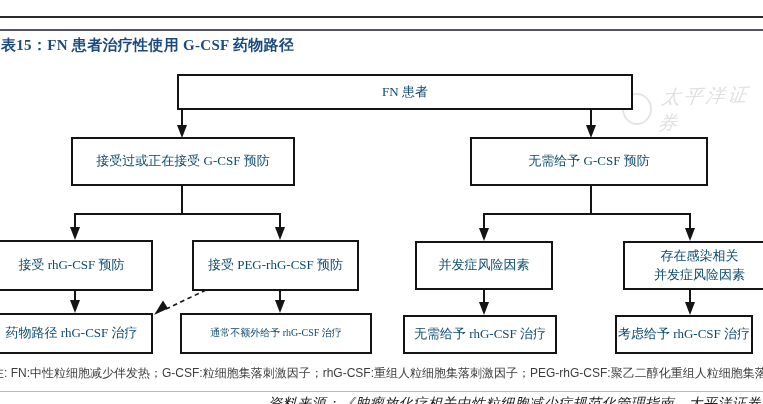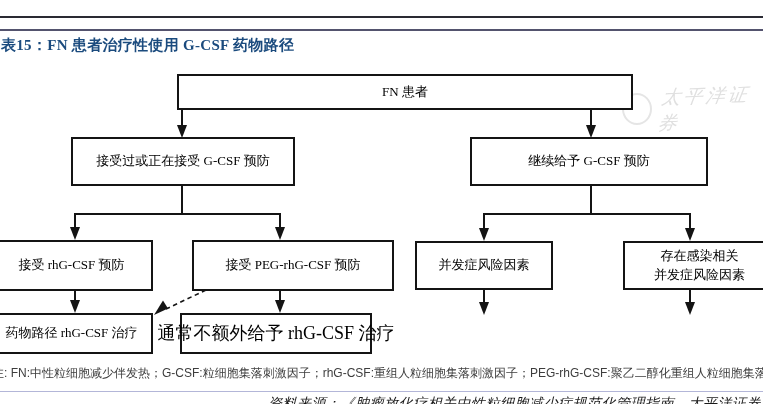--- a/index.html
+++ b/index.html
@@ -10,21 +10,21 @@
   #edge-top{top:0;height:2px;background:#2a2a33;}
   #rule-title{top:13px;height:2px;background:#54536e;}
   #rule-source{top:375px;height:1px;background:#b3b6d8;}
   #rule-bottom{top:401px;height:2px;background:#54536e;}
 
   #title{position:absolute;left:1px;top:20px;font-family:"Liberation Serif","DejaVu Serif",serif;
          font-weight:bold;font-size:15px;color:#1b4b7e;white-space:nowrap;letter-spacing:.3px;}
 
   .box{position:absolute;box-sizing:border-box;border:2px solid #141414;background:#ffffff;
        display:flex;flex-direction:column;align-items:center;justify-content:center;
-       font-family:"Liberation Serif","DejaVu Serif",serif;font-size:13px;color:#000000;
+       font-family:"Liberation Serif","DejaVu Serif",serif;font-size:13px;color:#0c4a6e;
        text-align:center;line-height:1.45;white-space:nowrap;}
 
   .vline{position:absolute;width:2px;background:#141414;}
   .hline{position:absolute;height:2px;background:#141414;}
   .arrow{position:absolute;width:0;height:0;border-left:5px solid transparent;
          border-right:5px solid transparent;border-top:13px solid #141414;}
 
   #watermark{position:absolute;left:622px;top:72px;width:140px;height:42px;display:flex;
              align-items:center;color:#e2e2e2;pointer-events:none;}
   #wm-ring{width:28px;height:28px;border:2px solid #e5e5e5;border-radius:50%;margin-right:8px;
@@ -53,49 +53,55 @@
 
   <div class="box" style="left:177px;top:58px;width:456px;height:36px;">
     <span>FN 患者</span>
   </div>
 
   <div class="box" style="left:71px;top:121px;width:224px;height:49px;text-align:center;">
     <span>接受过或正在接受 G-CSF 预防</span>
   </div>
 
   <div class="box" style="left:470px;top:121px;width:238px;height:49px;">
-    <span>继续给予 G-CSF 预防</span>
+    <span>无需给予 G-CSF 预防</span>
   </div>
 
   <div class="box" style="left:-10px;top:224px;width:163px;height:51px;">
     <span>接受 rhG-CSF 预防</span>
   </div>
 
-  <div class="box" style="left:192px;top:224px;width:202px;height:51px;">
+  <div class="box" style="left:192px;top:224px;width:167px;height:51px;">
     <span>接受 PEG-rhG-CSF 预防</span>
   </div>
 
   <div class="box" style="left:415px;top:225px;width:138px;height:49px;">
     <span>并发症风险因素</span>
   </div>
 
   <div class="box" style="left:623px;top:225px;width:153px;height:49px;">
     <span>存在感染相关</span>
     <span>并发症风险因素</span>
   </div>
 
   <div class="box" style="left:-10px;top:297px;width:163px;height:41px;">
     <span>药物路径 rhG-CSF 治疗</span>
   </div>
 
-  <div class="box" style="left:180px;top:297px;width:192px;height:41px;font-size:18px;">
+  <div class="box" style="left:180px;top:297px;width:192px;height:41px;font-size:10px;">
     <span>通常不额外给予 rhG-CSF 治疗</span>
   </div>
 
+  <div class="box" style="left:403px;top:299px;width:154px;height:39px;">
+    <span>无需给予 rhG-CSF 治疗</span>
+  </div>
 
+  <div class="box" style="left:615px;top:299px;width:138px;height:39px;">
+    <span>考虑给予 rhG-CSF 治疗</span>
+  </div>
 
   <div class="vline" style="left:181px;top:94px;height:16px;"></div>
   <div class="arrow" style="left:177px;top:109px;"></div>
   <div class="vline" style="left:590px;top:94px;height:16px;"></div>
   <div class="arrow" style="left:586px;top:109px;"></div>
 
   <div class="vline" style="left:181px;top:170px;height:28px;"></div>
   <div class="hline" style="left:74px;top:197px;width:207px;"></div>
   <div class="vline" style="left:74px;top:197px;height:14px;"></div>
   <div class="arrow" style="left:70px;top:211px;"></div>

